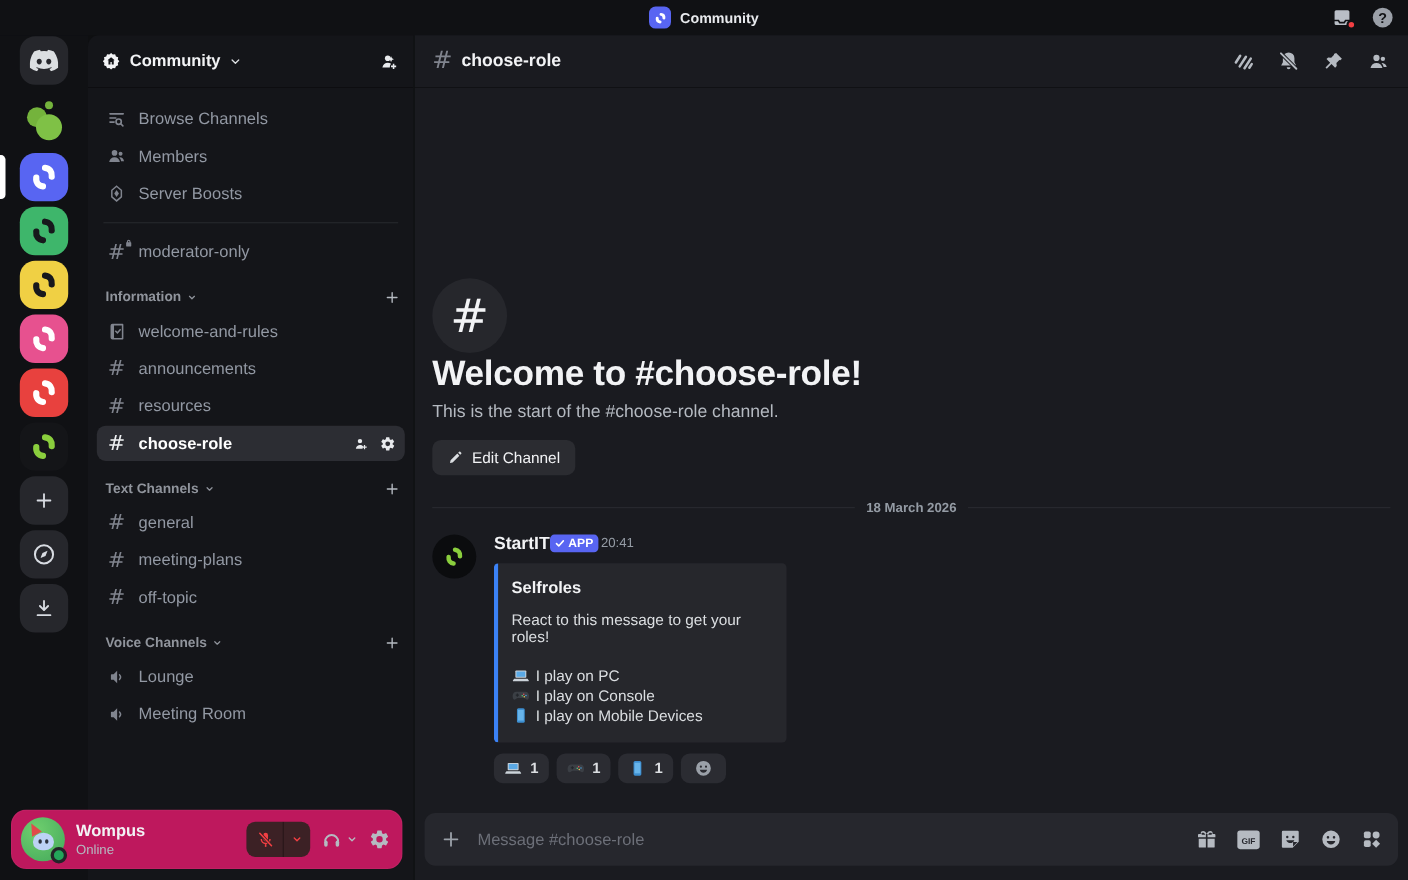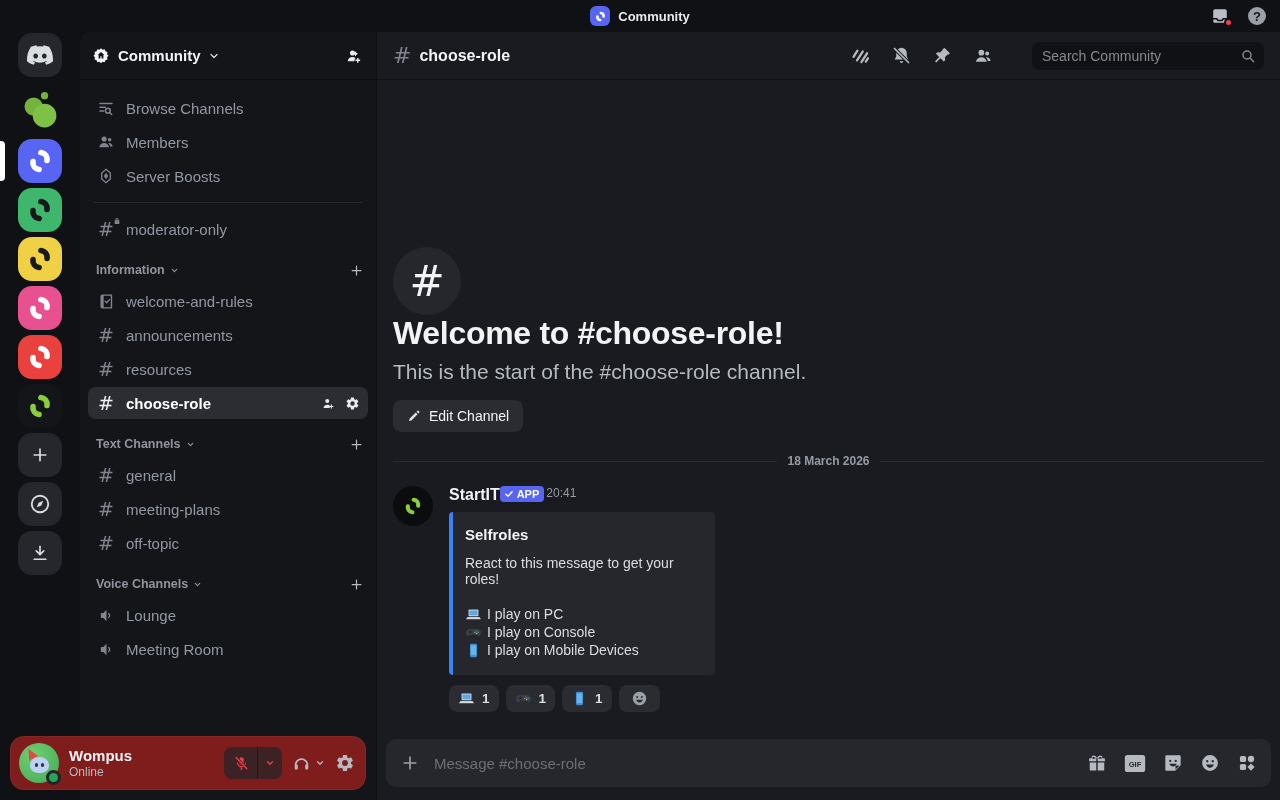--- a/index.html
+++ b/index.html
@@ -62,21 +62,21 @@
   .hash-lock { position:relative; }
   .hash-lock .lock { position:absolute; top:-3px; right:-5px; }
   .side-divider { height:1px; background:#27282d; margin:10px 6px 10px 6px; }
 
   .category { height:30px; margin-top:10px; display:flex; align-items:center; padding:0 4px 0 8px;
     color:#90949c; font-size:12.5px; font-weight:600; cursor:pointer; }
   .category .cat-chevron { margin-left:5px; color:#90949c; }
   .category .cat-plus { margin-left:auto; color:#b5bac1; }
 
   
-  .user-panel { position:absolute; left:10px; bottom:10px; width:356px; height:54px; background:#7f1d1d;
+  .user-panel { position:absolute; left:10px; bottom:10px; width:356px; height:54px; background:#be185d;
     border:1px solid rgba(255,255,255,.045); border-radius:14px; display:flex; align-items:center;
     padding:0 10px 0 8px; z-index:5; }
   .avatar-wrap { position:relative; width:40px; height:40px; cursor:pointer; }
   .avatar { width:40px; height:40px; border-radius:50%; background:radial-gradient(circle at 35% 30%, #6fcf6e, #43a85b); overflow:hidden; position:relative; }
   .avatar .hat { position:absolute; left:7px; top:5px; width:0; height:0;
     border-left:5px solid transparent; border-right:5px solid transparent; border-bottom:11px solid #e04a4a;
     transform:rotate(-28deg); }
   .avatar .face { position:absolute; left:11px; top:14px; width:19px; height:16px; border-radius:50% 50% 45% 45%;
     background:#bcd2f5; }
   .avatar .eye { position:absolute; width:3px; height:4px; border-radius:2px; background:#2d3340; top:20px; }
@@ -108,21 +108,21 @@
   .search-box .ico { color:#87898c; }
 
   .chat { position:absolute; top:48px; left:0; right:0; bottom:62px; display:flex; flex-direction:column;
     justify-content:flex-end; padding-bottom:26px; overflow:hidden; }
 
   .welcome { padding:0 16px; }
   .welcome-hash-circle { width:68px; height:68px; border-radius:50%; background:#26272c; color:#f2f3f5;
     display:flex; align-items:center; justify-content:center; font-size:42px; font-weight:500;
     font-family:"DejaVu Sans",sans-serif; }
   .welcome-title { color:#f2f3f5; font-size:32px; font-weight:800; letter-spacing:-.3px; }
-  .welcome-sub { margin-top:8px; color:#b5bac1; font-size:21px; }
+  .welcome-sub { margin-top:8px; color:#b5bac1; font-size:16px; }
   .edit-channel-btn { margin-top:16px; display:inline-flex; align-items:center; gap:8px; height:32px;
     padding:0 14px; background:#2b2c31; border:none; border-radius:8px; color:#f2f3f5; font-size:14px;
     font-weight:500; font-family:inherit; cursor:pointer; }
   .edit-channel-btn .ico { color:#dbdee1; }
 
   .date-divider { display:flex; align-items:center; gap:10px; margin:22px 16px 6px 16px; }
   .date-divider .line { flex:1; height:1px; background:#2a2b30; }
   .date-divider .date-text { color:#949ba4; font-size:12px; font-weight:700;text-align:right; }
 
   .message { display:flex; padding:12px 16px 0 16px; }
@@ -571,29 +571,20 @@
           </svg>
       </span>
       <span class="ico">
         <svg width="22" height="20" viewBox="0 0 24 24" fill="currentColor">
             <circle cx="10" cy="8" r="3.4"></circle>
             <path d="M3.5 19c.6-3.6 3.3-5.6 6.5-5.6s5.9 2 6.5 5.6h-13z"></path>
             <circle cx="17" cy="9" r="2.4"></circle>
             <path d="M16.4 13.4c2.5.2 4.3 1.8 4.8 4.6h-3.4c-.3-1.9-1-3.4-2.2-4.3.3-.2.5-.3.8-.3z"></path>
           </svg>
       </span>
-      <div class="search-box">
-        <input readonly="" placeholder="Search Community" style="">
-        <span class="ico">
-          <svg width="16" height="16" viewBox="0 0 24 24" fill="none" stroke="currentColor" stroke-width="2.2" stroke-linecap="round">
-              <circle cx="10.5" cy="10.5" r="6"></circle>
-              <path d="M15.5 15.5L20.5 20.5"></path>
-            </svg>
-        </span>
-      </div>
     </div>
   </div>
 
   <div class="chat">
 
     <div class="welcome">
       <div class="welcome-hash-circle">#</div>
       <div class="welcome-title">Welcome to #choose-role!</div>
       <div class="welcome-sub">This is the start of the #choose-role channel.</div>
       <button class="edit-channel-btn">

